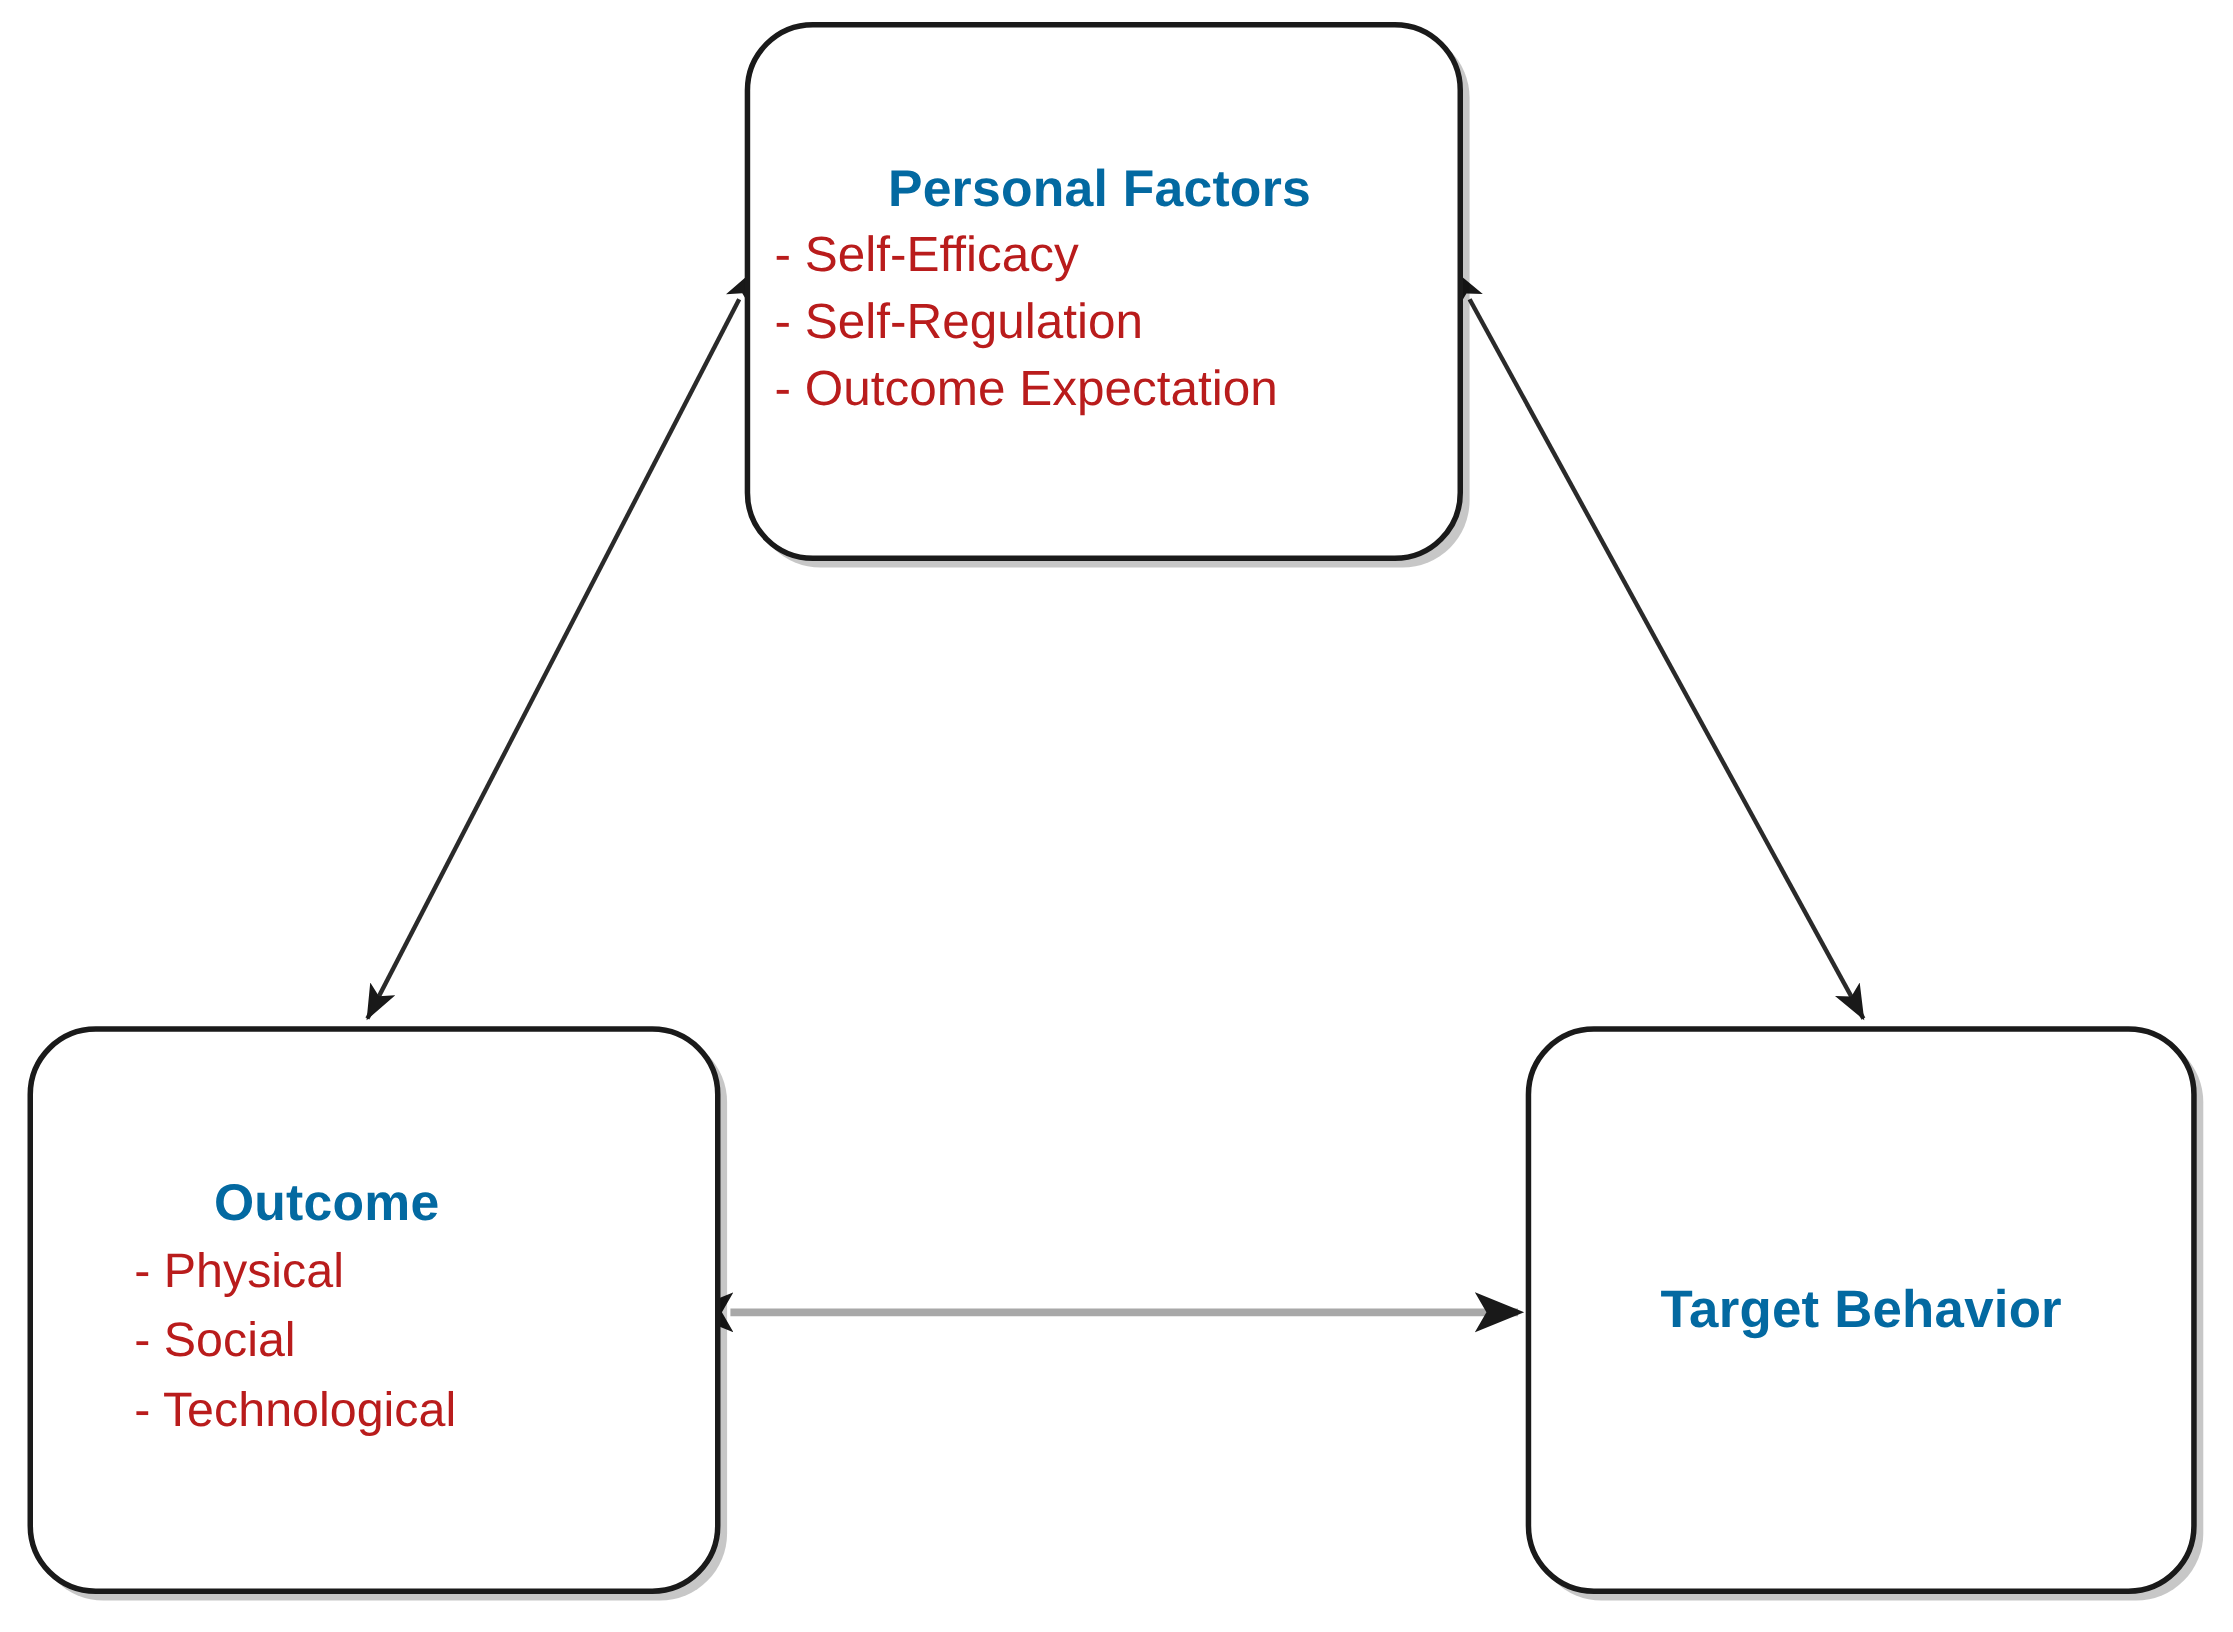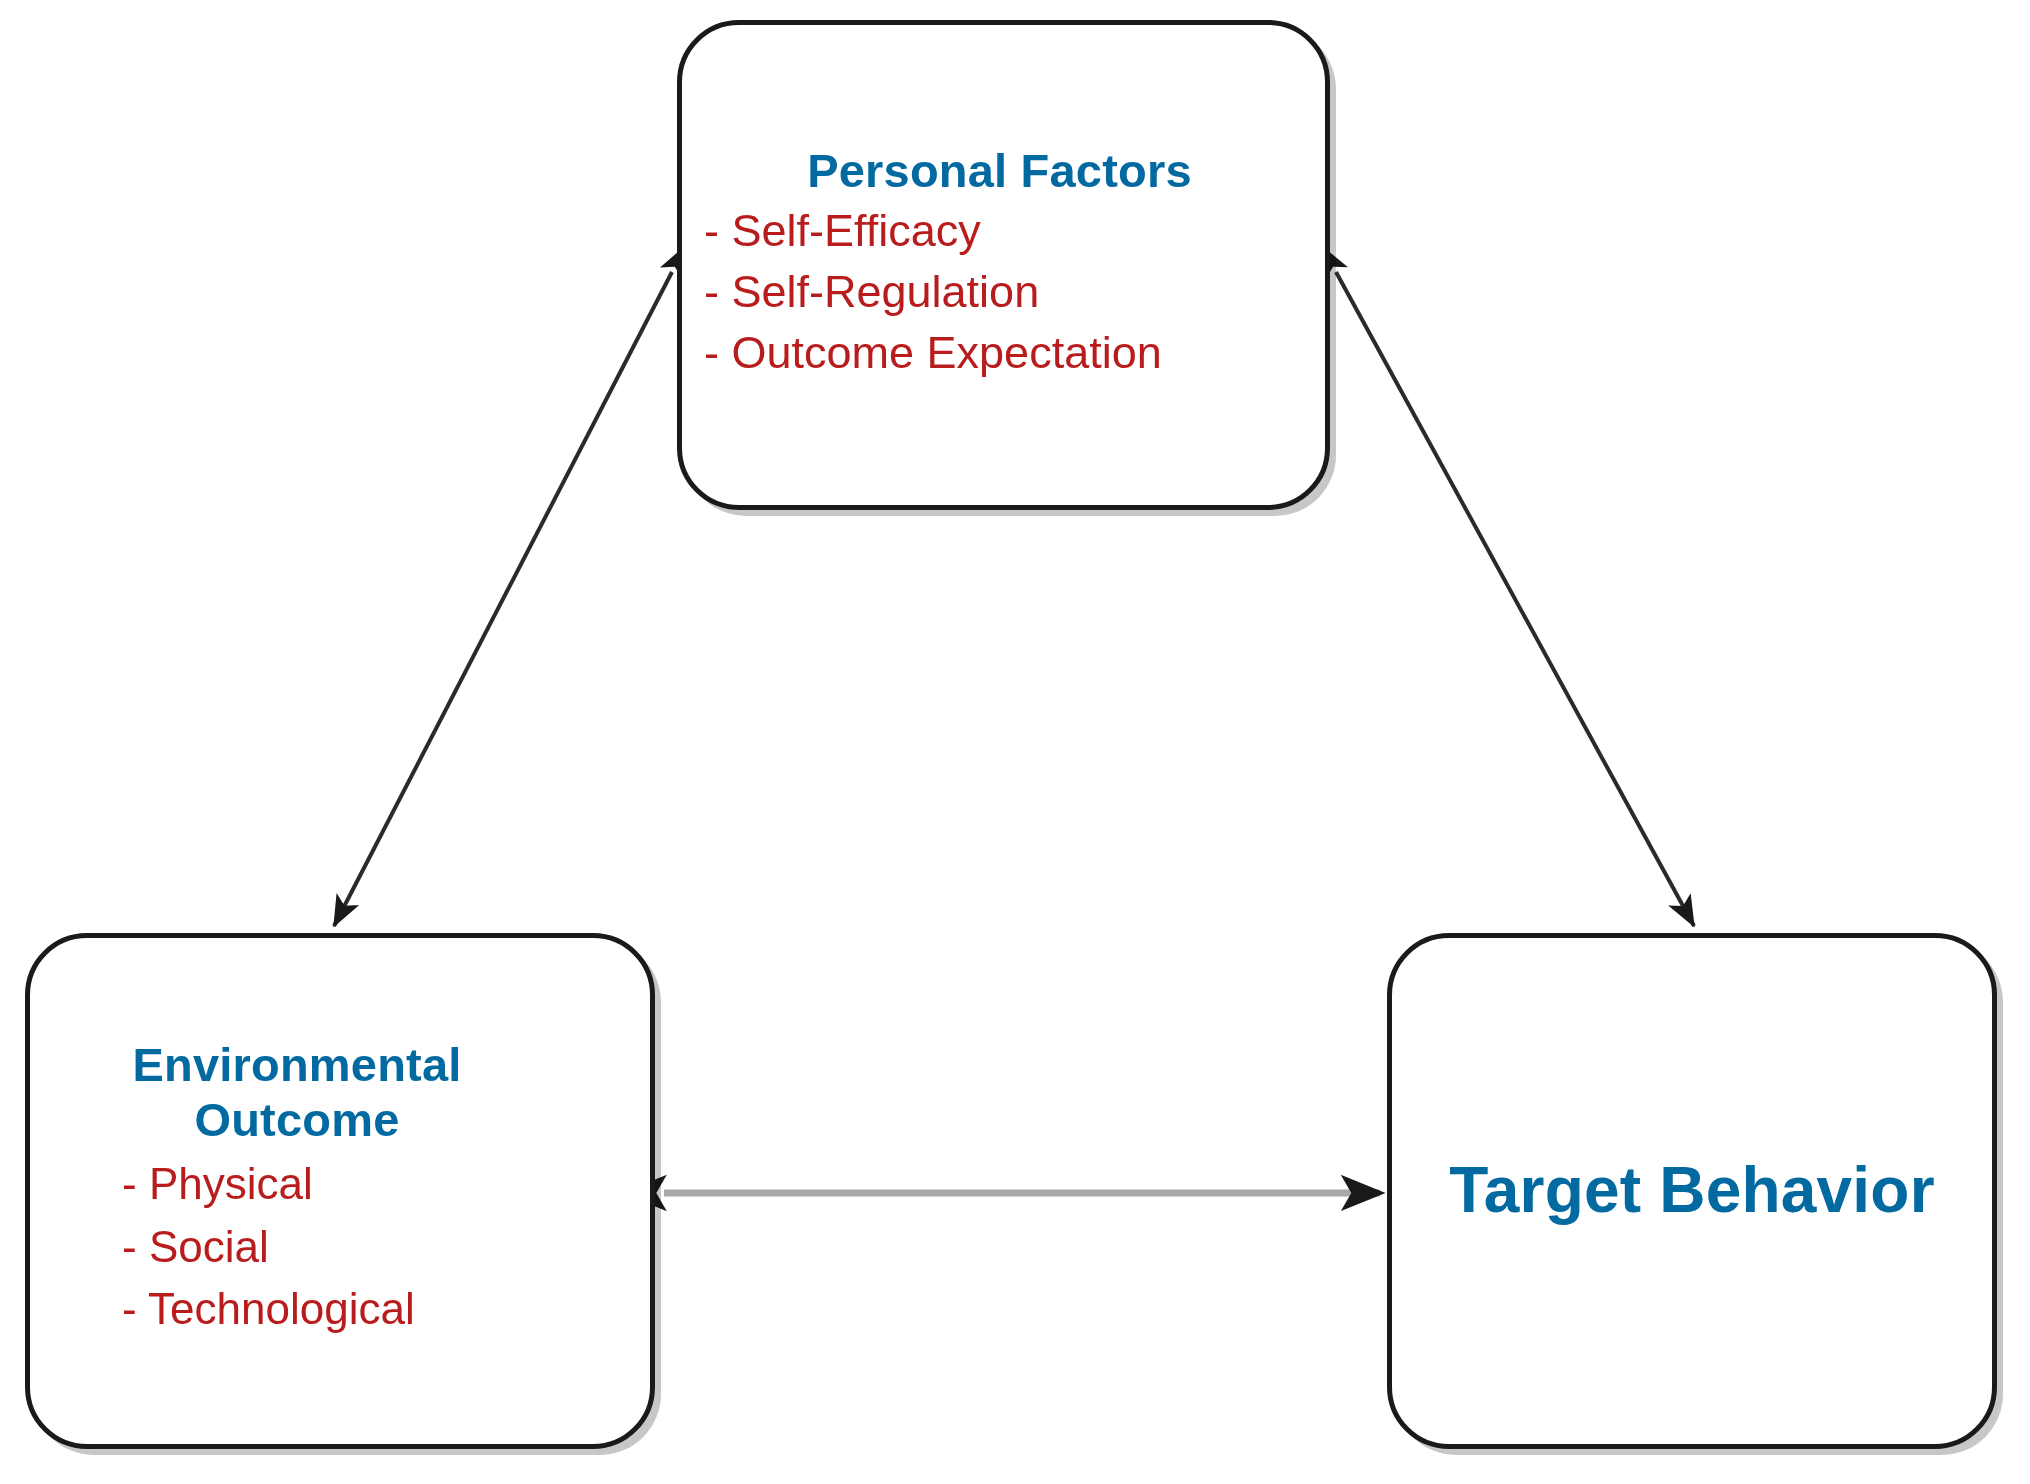--- a/index.html
+++ b/index.html
@@ -81,21 +81,21 @@
   #node-environmental .bullet { margin: 9px 0; font-size: 44px; }
 
   
   #node-target {
     left: 1387px;
     top: 933px;
     width: 610px;
     height: 516px;
     align-items: center;
   }
-  #node-target .node-title { font-size: 64px; }
+  #node-target .node-title { font-size: 48px; }
 </style>
 </head>
 <body>
 
 <div id="stage">
 
   <svg class="edges" viewBox="0 0 2030 1484" width="2030" height="1484" xmlns="http://www.w3.org/2000/svg">
     <defs>
       <marker id="ah-dark-end" markerWidth="9" markerHeight="9" refX="7.6" refY="3.2" orient="auto" markerUnits="strokeWidth">
         <path d="M0,0 L8,3.2 L0,6.4 L1.9,3.2 z" fill="#191919"></path>
@@ -125,21 +125,20 @@
         <li class="bullet">- Self-Efficacy</li>
         <li class="bullet">- Self-Regulation</li>
         <li class="bullet">- Outcome Expectation</li>
       </ul>
     </div>
   </div>
 
   <div class="node" id="node-environmental">
     <div class="node-inner">
       <div class="node-title">
-        <div>Environmental</div>
         <div>Outcome</div>
       </div>
       <ul class="bullets">
         <li class="bullet">- Physical</li>
         <li class="bullet">- Social</li>
         <li class="bullet">- Technological</li>
       </ul>
     </div>
   </div>
 

